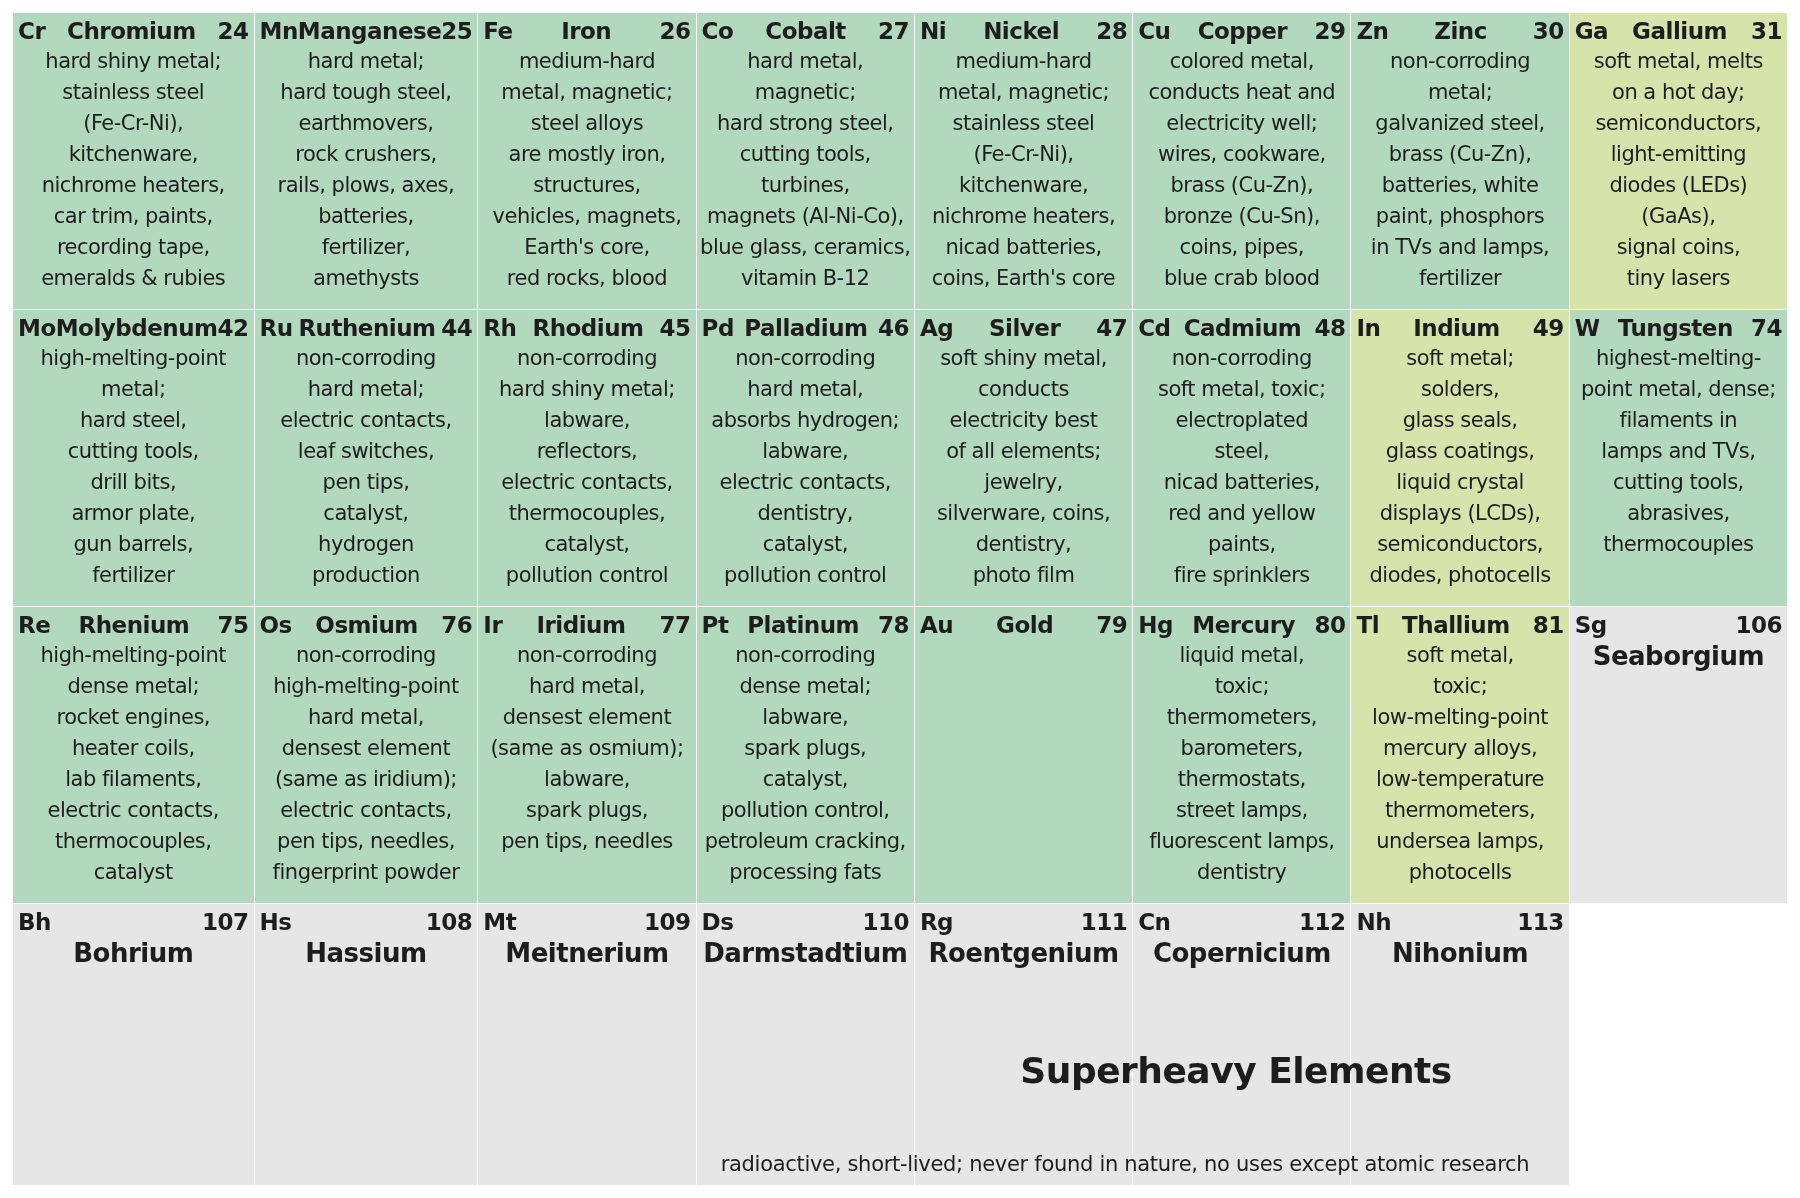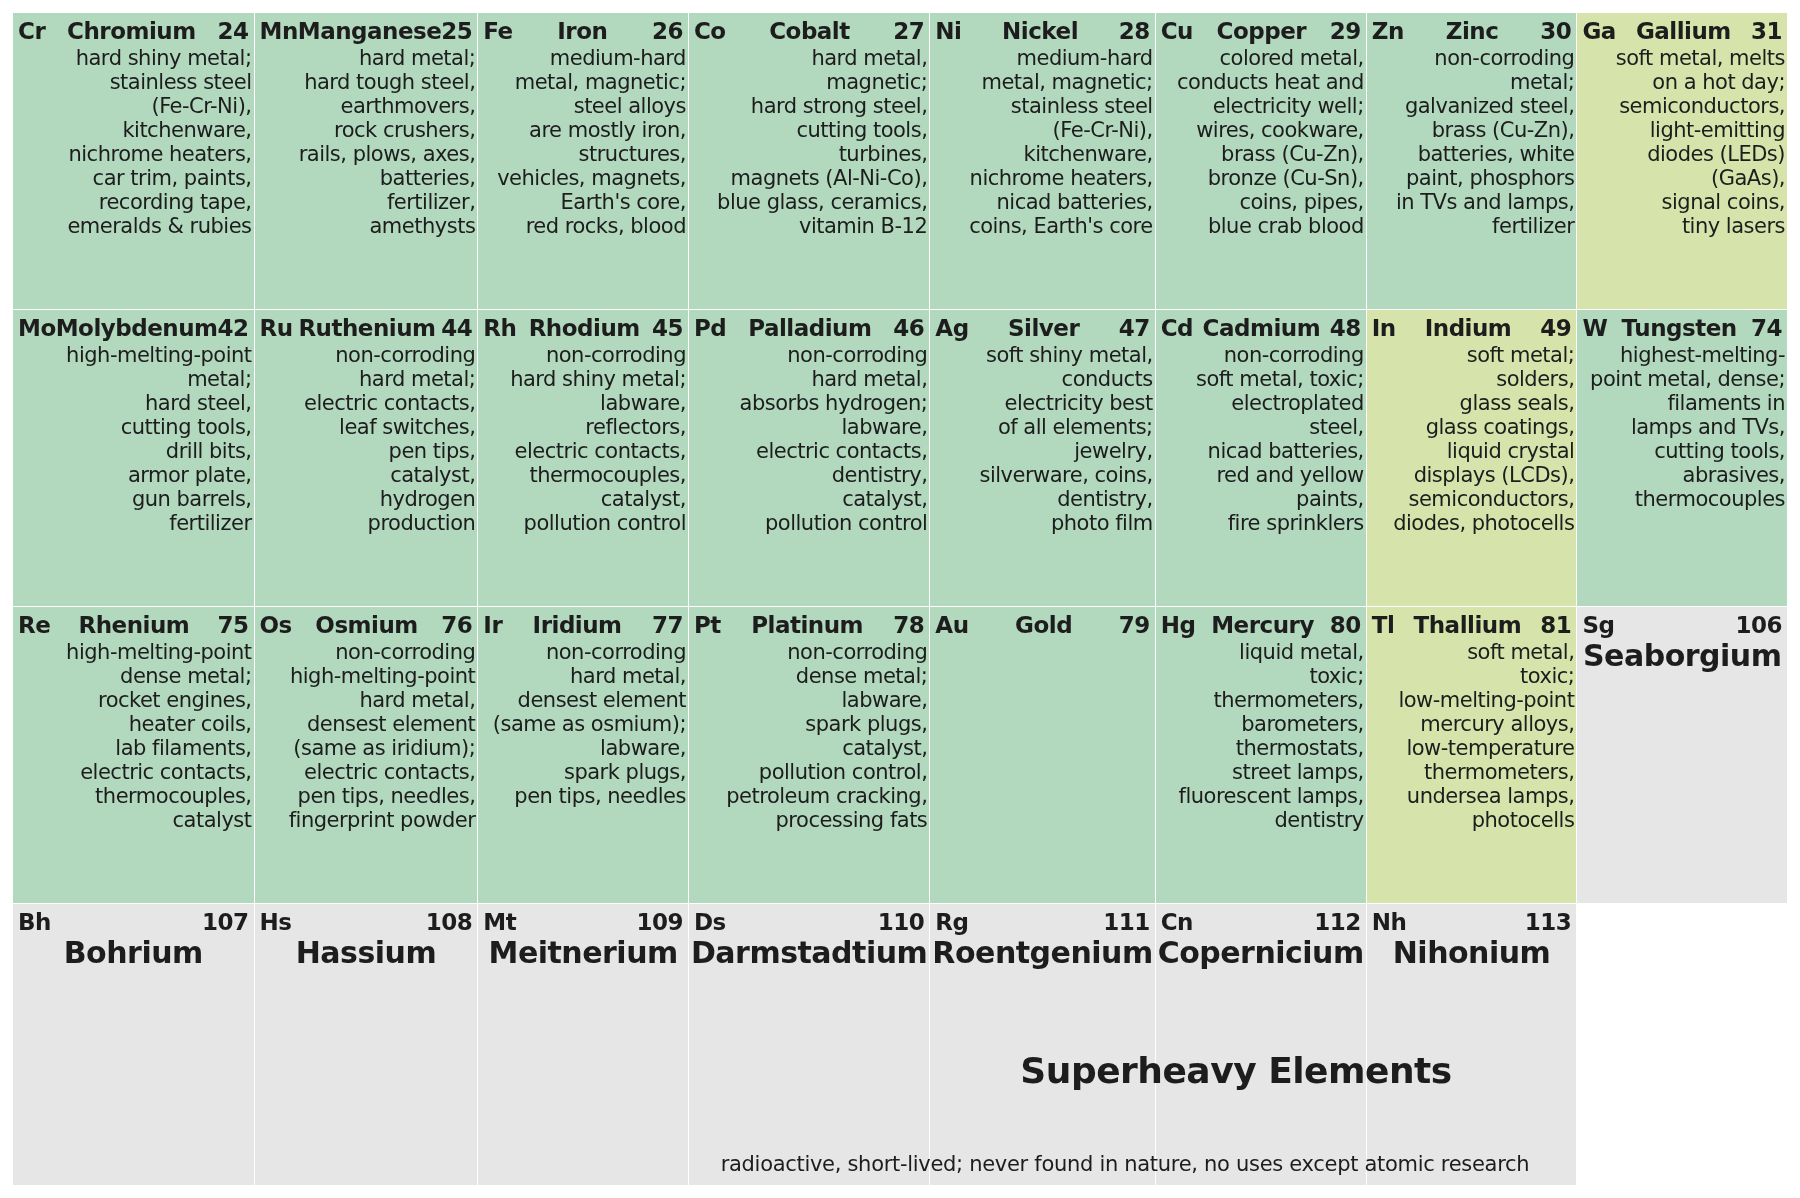--- a/index.html
+++ b/index.html
@@ -28,27 +28,27 @@
   .c-gray{background:var(--gray,#e7e6e6);}
   .hdr{
     display:flex;align-items:baseline;
     font-weight:bold;font-size:23px;letter-spacing:-0.5px;
     line-height:30px;padding:0 3px;white-space:nowrap;
   }
   .sym{flex:none;text-align:left;}
   .num{flex:none;text-align:right;}
   .nm{flex:1;text-align:center;min-width:4px;}
   .nm-below{
-    font-weight:bold;font-size:30px;letter-spacing:-0.5px;
+    font-weight:bold;font-size:26px;letter-spacing:-0.5px;
     line-height:32px;text-align:center;
   }
   .nm-below:empty{display:none;}
   .body{
-    font-size:21px;letter-spacing:-0.5px;line-height:24px;
-    white-space:pre;text-align:right;
+    font-size:21px;letter-spacing:-0.5px;line-height:31px;
+    white-space:pre;text-align:center;
   }
   .body:empty{display:none;}
   .sh-title{
     position:absolute;left:1236px;top:1050px;transform:translateX(-50%);
     font-weight:bold;font-size:36px;letter-spacing:-0.5px;white-space:nowrap;
   }
   .sh-caption{
     position:absolute;left:1125px;top:1152px;transform:translateX(-50%);
     font-size:21px;letter-spacing:-0.3px;white-space:nowrap;
   }

